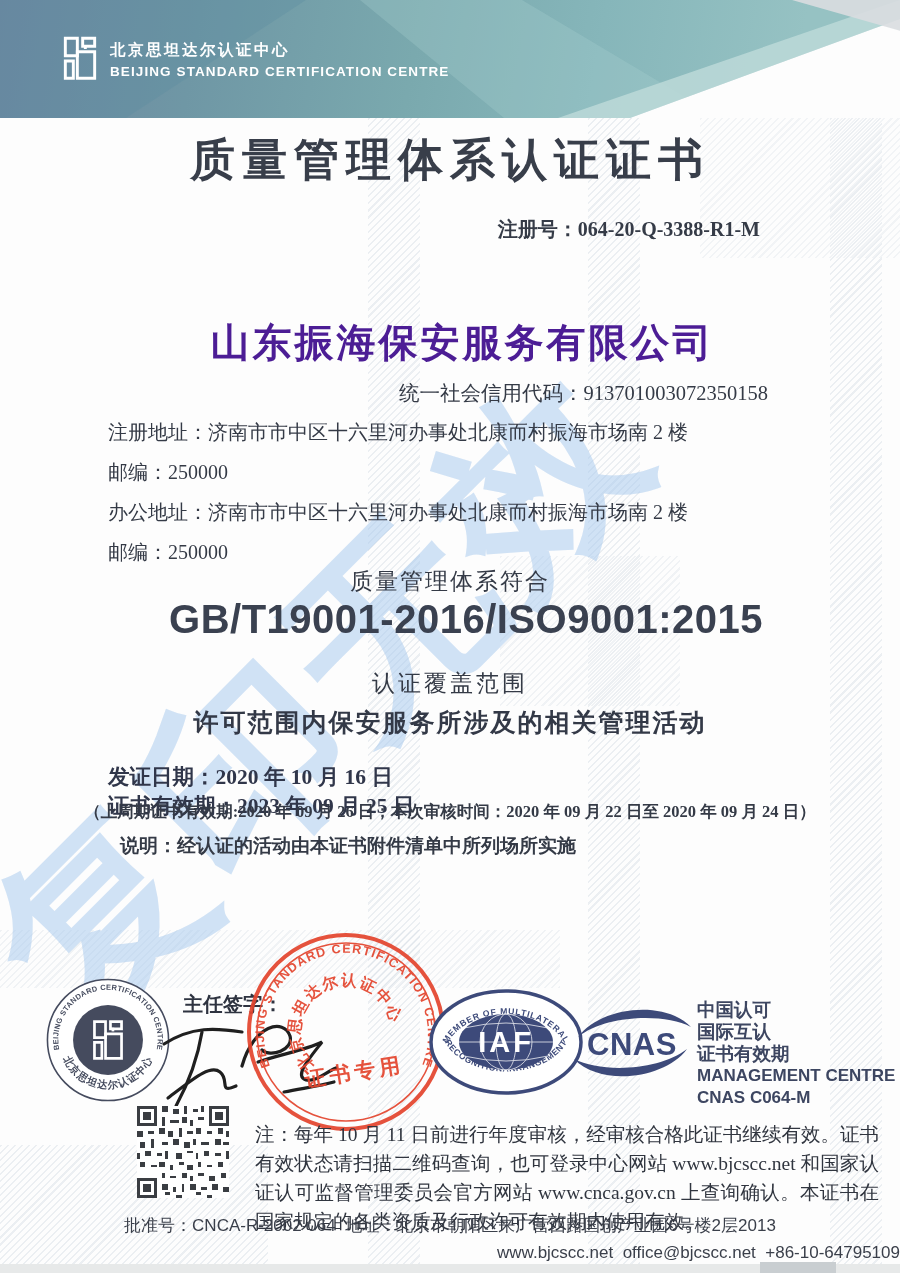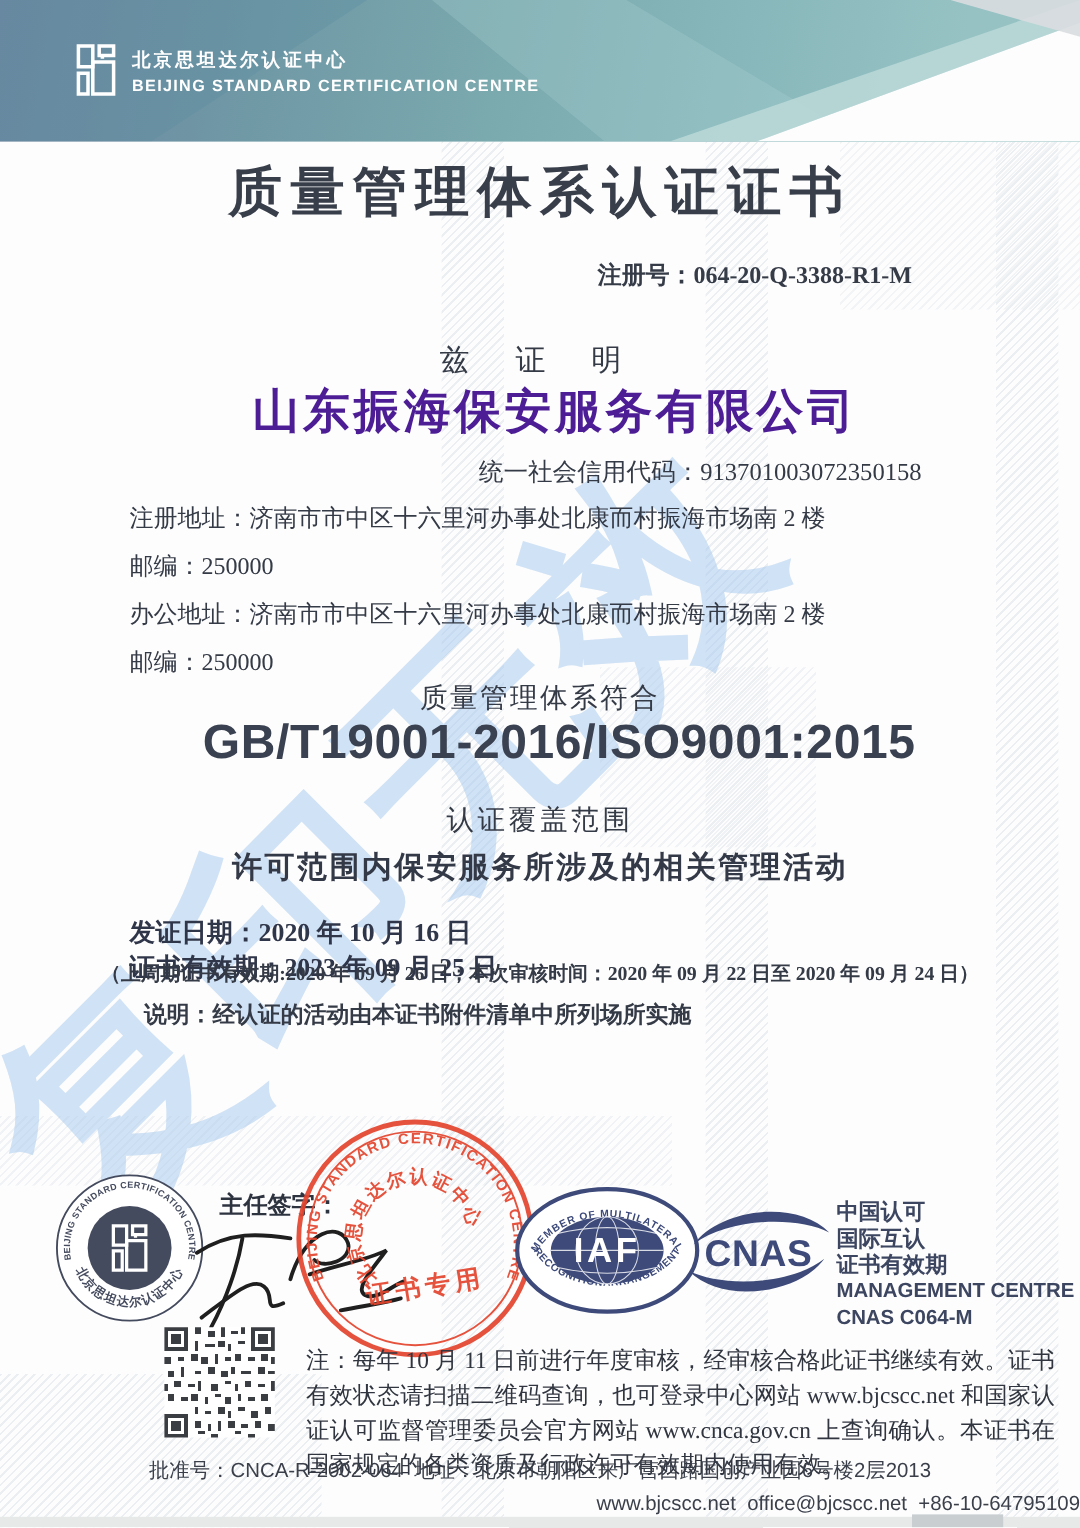--- a/index.html
+++ b/index.html
@@ -94,21 +94,20 @@
         </svg>
       <div class="org-names">
         <div class="org-cn">北京思坦达尔认证中心</div>
         <div class="org-en">BEIJING STANDARD CERTIFICATION CENTRE</div>
       </div>
     </div>
   </div>
 
   <div class="abs z cert-title">质量管理体系认证证书</div>
   <div class="abs z reg-line">注册号：064-20-Q-3388-R1-M</div>
-  <div class="abs z certify">兹 证 明</div>
   <div class="abs z company">山东振海保安服务有限公司</div>
   <div class="abs z credit">统一社会信用代码：913701003072350158</div>
 
   <div class="abs z addr-block">
     <div>注册地址：济南市市中区十六里河办事处北康而村振海市场南 2 楼</div>
     <div>邮编：250000</div>
     <div>办公地址：济南市市中区十六里河办事处北康而村振海市场南 2 楼</div>
     <div>邮编：250000</div>
   </div>
 

